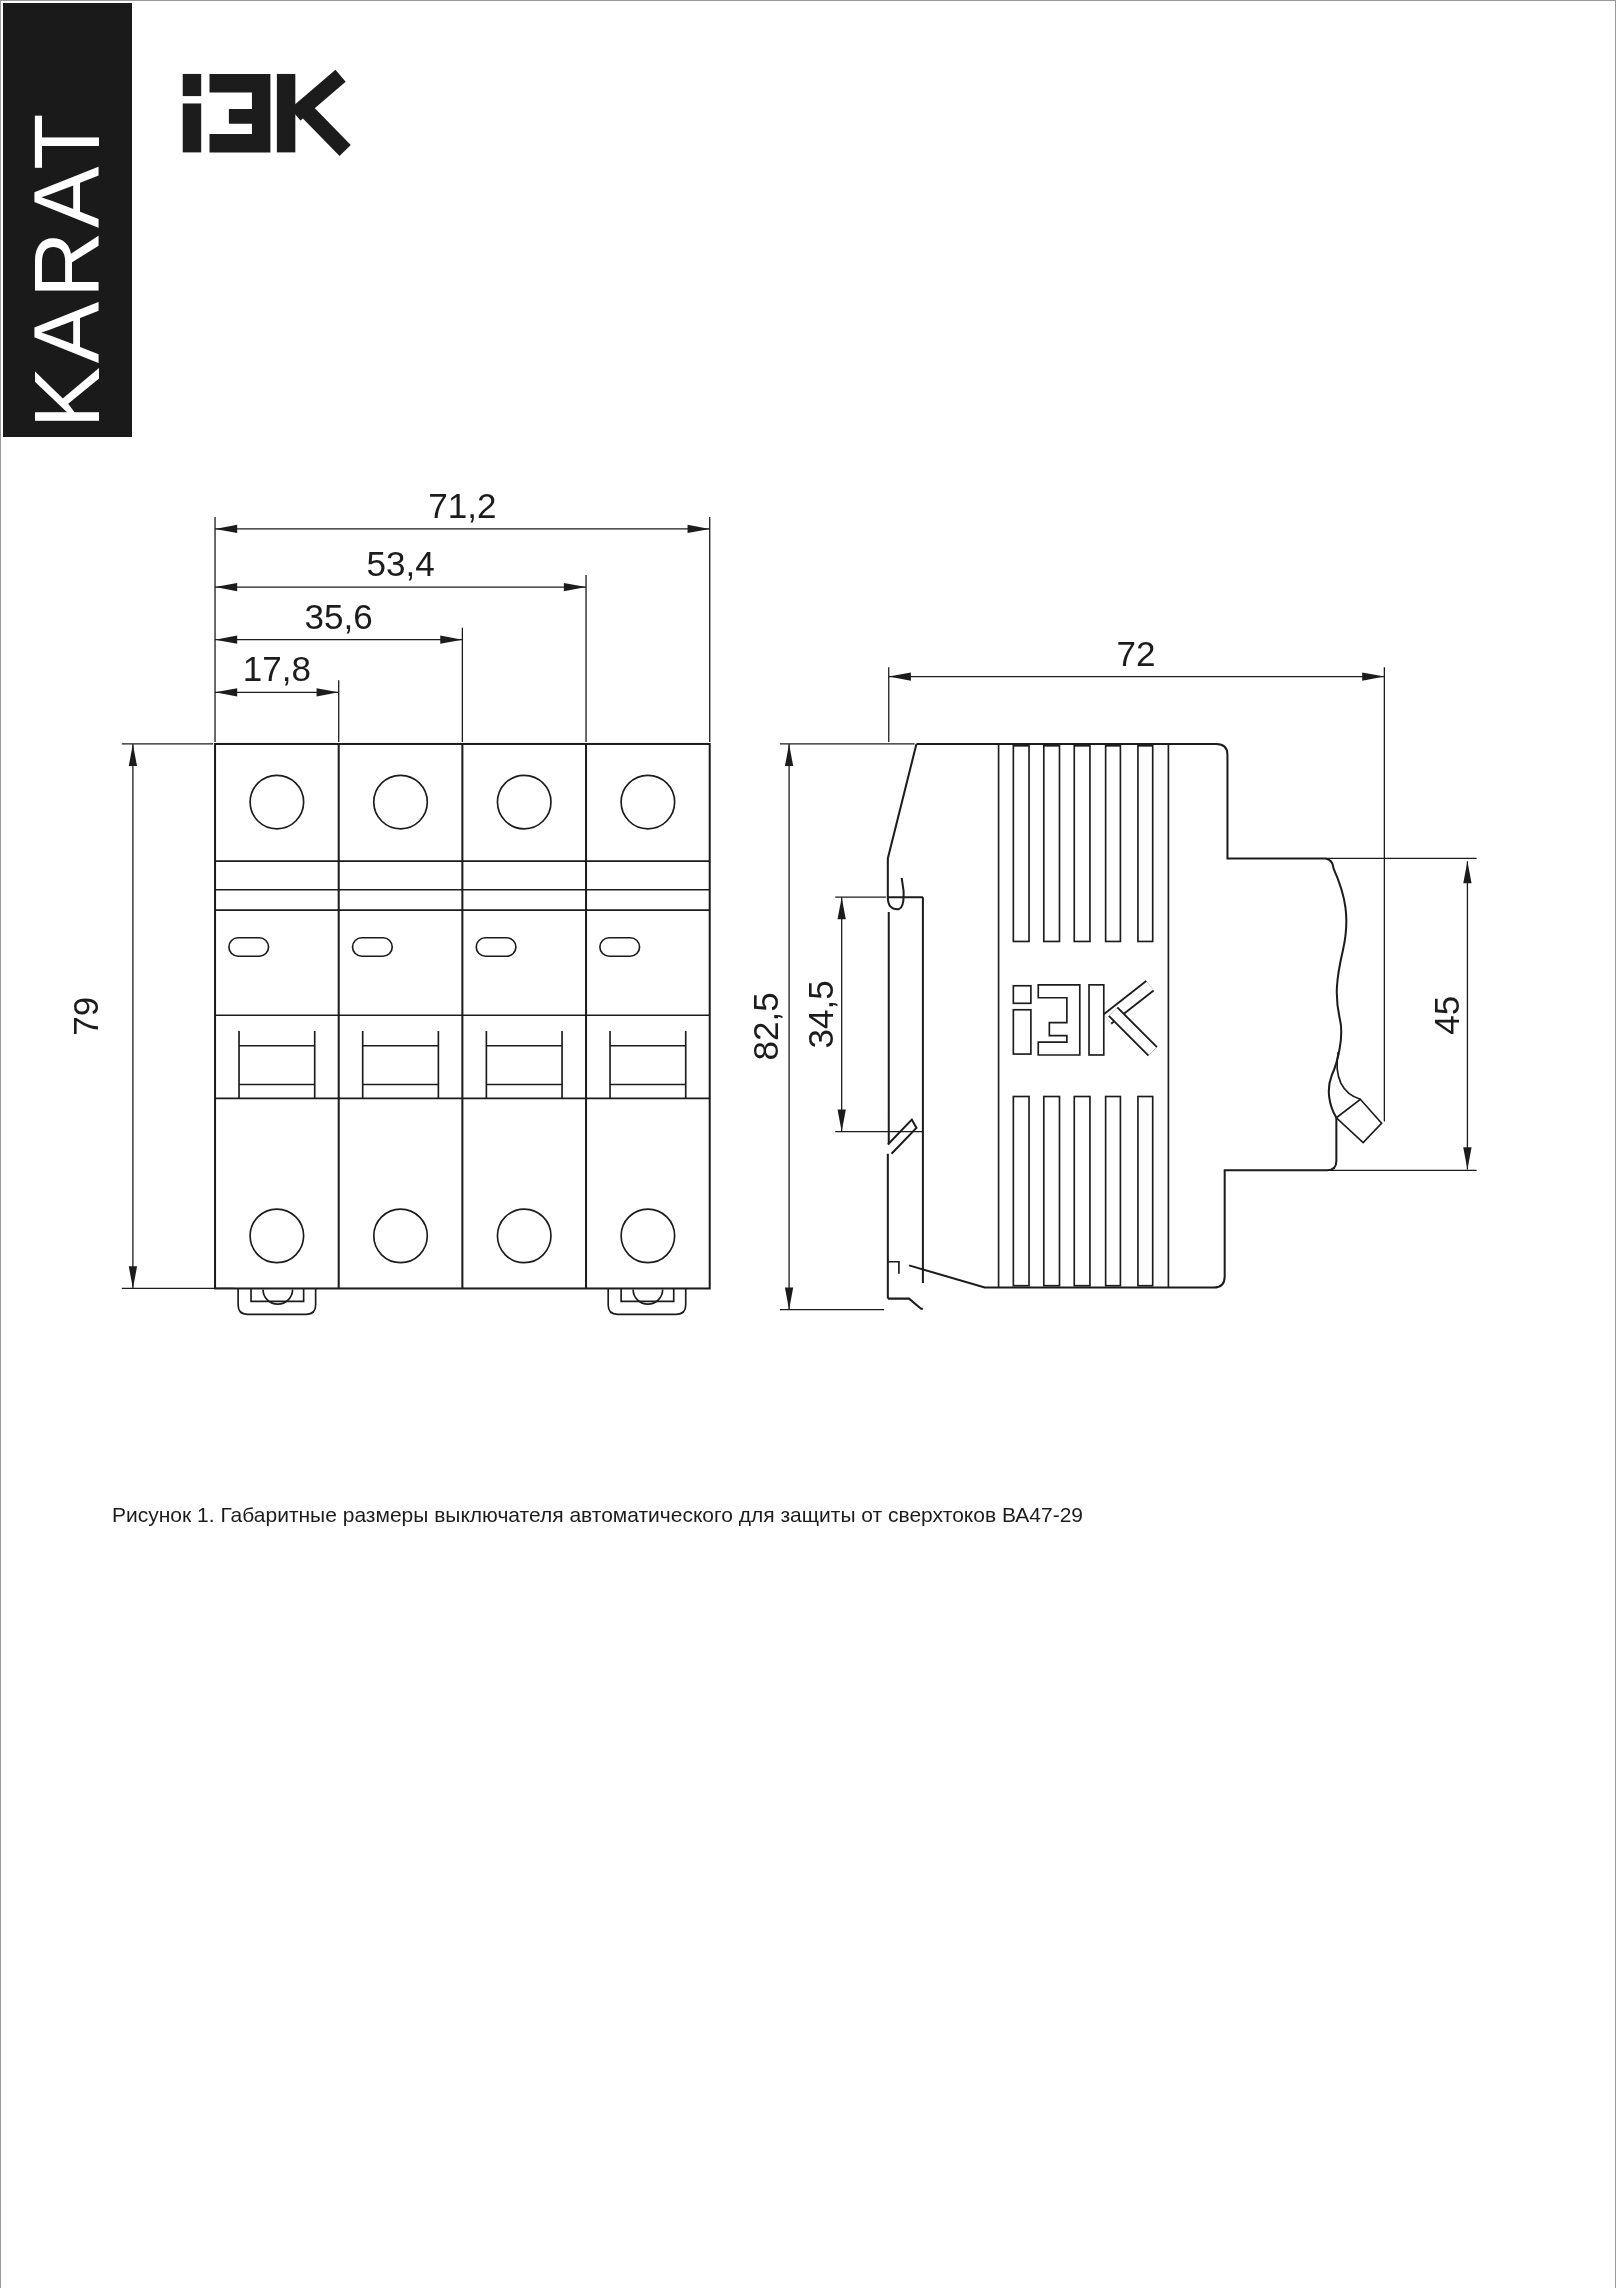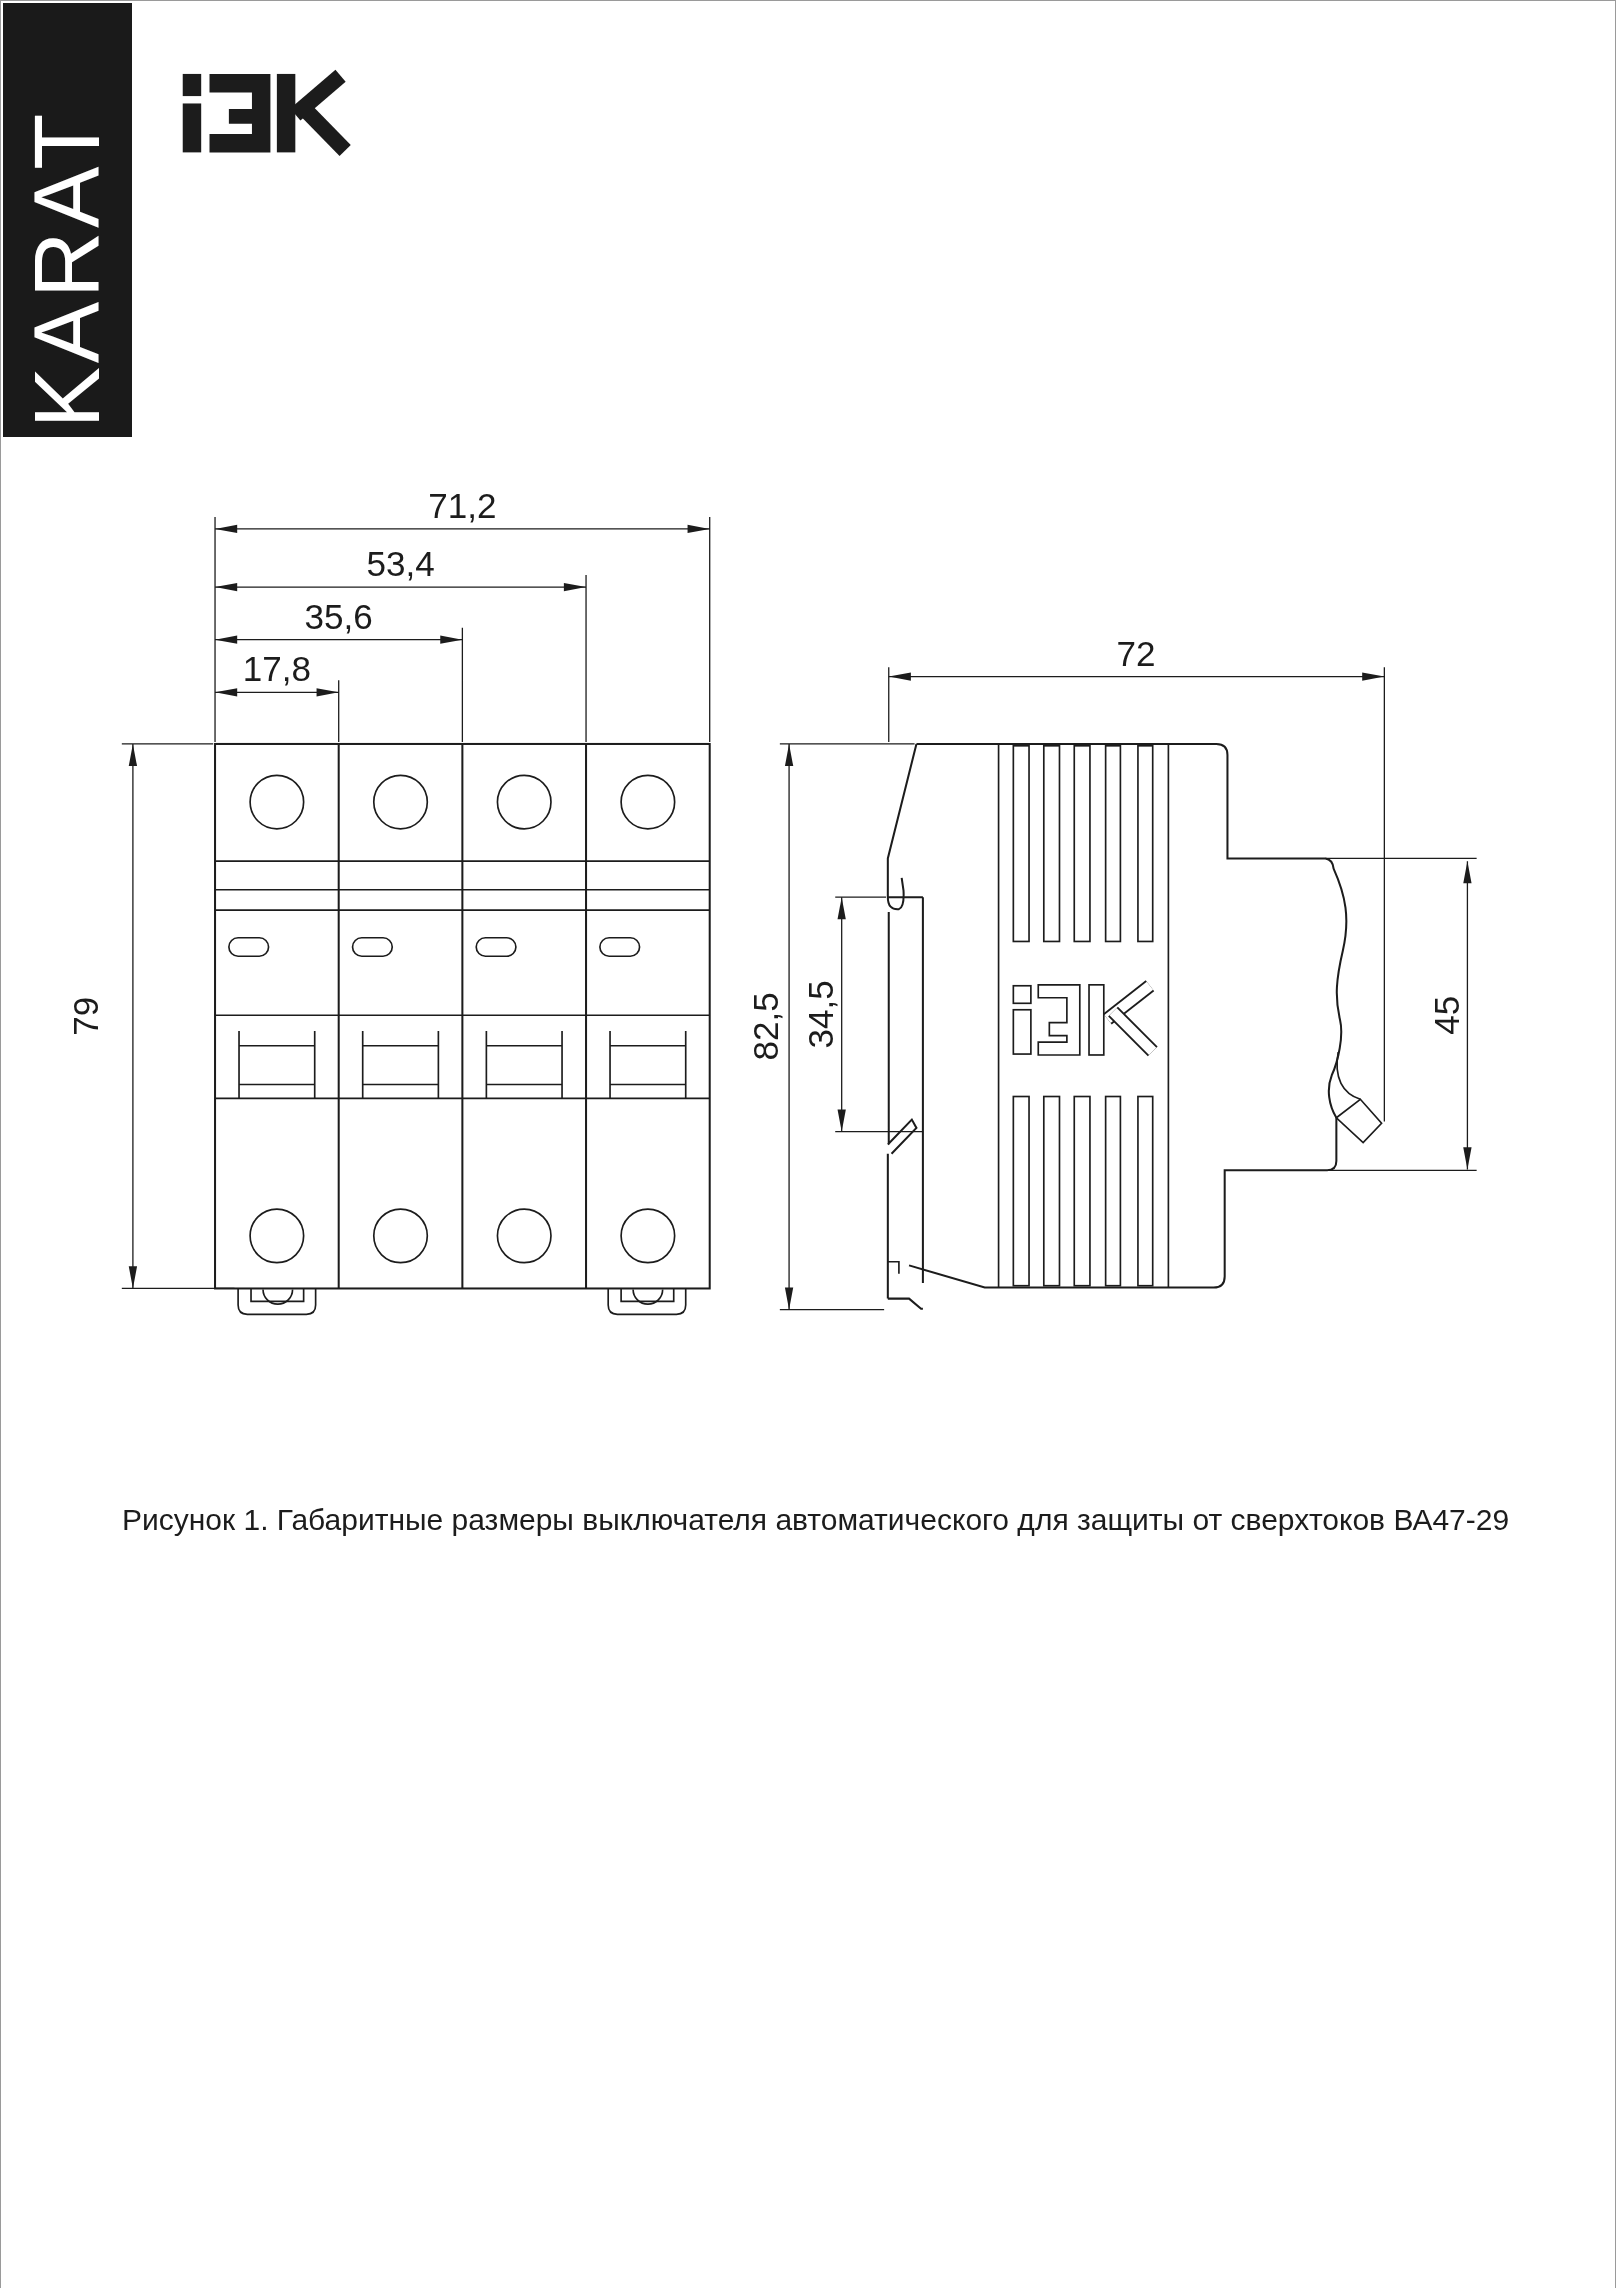--- a/index.html
+++ b/index.html
@@ -16,22 +16,22 @@
     position:absolute;left:2.8px;top:2.8px;width:129px;height:434px;
     background:var(--banner_bg,#1a1a1a);
   }
   .banner-text{
     position:absolute;left:50%;top:266px;
     transform:translate(-50%,-50%) rotate(-90deg);
     color:var(--banner_text,#fff);
     font-size:92px;font-weight:400;letter-spacing:3.7px;white-space:nowrap;
   }
   .caption{
-    position:absolute;left:122px;top:1503px;
-    font-size:30px;color:var(--ink,#1c1c1c);white-space:nowrap;
+    position:absolute;left:112px;top:1503px;
+    font-size:21px;color:var(--ink,#1c1c1c);white-space:nowrap;
   }
   svg{position:absolute;left:0;top:0;}
   svg text{
     font-family:"Liberation Sans","DejaVu Sans",sans-serif;
     font-size:38px;fill:var(--ink,#1c1c1c);
   }
   .ln   {stroke:var(--ink,#1c1c1c);stroke-width:2.2;fill:none;}
   .ln2  {stroke:var(--ink,#1c1c1c);stroke-width:1.8;fill:none;}
   .dim  {stroke:var(--ink,#1c1c1c);stroke-width:1.4;fill:none;}
   .arr  {fill:var(--ink,#1c1c1c);stroke:none;}

